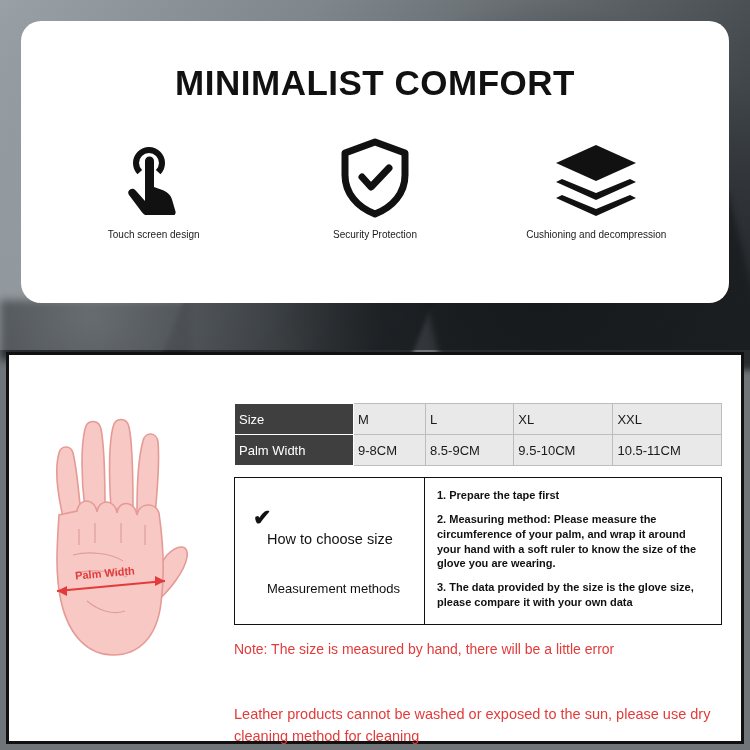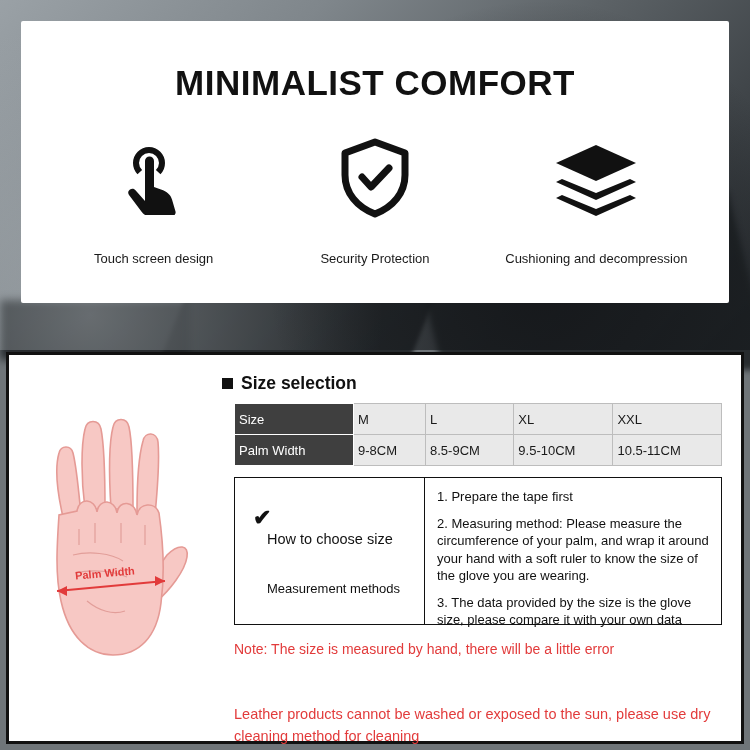--- a/index.html
+++ b/index.html
@@ -27,21 +27,21 @@
     background:#1b1f22;
     opacity:.85;
   }
   .shape1{left:180px;top:250px;width:250px;height:120px;transform:skewX(-22deg);filter:blur(2px);}
   .shape2{left:420px;top:190px;width:330px;height:180px;transform:skewX(14deg);filter:blur(3px);}
   .shape3{left:0px;top:300px;width:190px;height:60px;filter:blur(4px);opacity:.5;}
 
   
   .card{
     position:absolute;left:21px;top:21px;width:708px;height:282px;
-    background:#ffffff;border-radius:2px;
+    background:#ffffff;border-radius:20px;
   }
   .card-title{
     text-align:center;
     font-size:35px;
     font-weight:bold;
     letter-spacing:.5px;
     color:#111111;
     margin-top:42px;
   }
   .features{
@@ -55,22 +55,22 @@
     flex-direction:column;
     align-items:center;
   }
   .feature .ico{
     height:82px;
     display:flex;
     align-items:center;
     justify-content:center;
   }
   .feature .lbl{
-    margin-top:32px;
-    font-size:13px;
+    margin-top:10px;
+    font-size:10px;
     color:#1a1a1a;
     text-align:center;
     white-space:nowrap;
   }
 
   
   .panel{
     position:absolute;left:6px;top:352px;width:738px;height:392px;
     background:#ffffff;
     border:3px solid #111111;
@@ -129,23 +129,24 @@
   .check{
     font-size:22px;font-weight:bold;color:#111;line-height:1;margin-bottom:2px;margin-left:4px;
   }
   .howleft .l1{font-size:14.5px;color:#111;margin-bottom:34px;margin-left:18px;}
   .howleft .l2{font-size:13px;color:#111;margin-left:18px;}
   .howright{
     flex:1;padding:10px 10px 0 12px;box-sizing:border-box;
   }
   .howright p{
     margin:0 0 9px 0;
-    font-size:13px;
+    font-size:11px;
     color:#111;
     line-height:1.35;
+    font-weight:bold;
   }
 
   .note{
     position:absolute;left:225px;top:286px;width:490px;
     font-size:14px;color:#e23b3b;
   }
   .note .nb{font-weight:normal;margin-top:12px;}
   .warn{
     position:absolute;left:225px;top:318px;width:500px;
     font-size:14.5px;color:#e23b3b;line-height:1.55;margin-top:30px;
@@ -200,24 +201,20 @@
         </svg>
       </div>
       <div class="lbl">Cushioning and decompression</div>
     </div>
 
   </div>
 </div>
 
 <div class="panel">
 
-  <div class="sec-title">
-    <span class="sq"></span>
-    <span>Size selection</span>
-  </div>
 
   <div class="hand-wrap">
     <svg width="180" height="280" viewBox="0 0 180 280">
       <g fill="#f7c8c4" stroke="#e59a95" stroke-width="1.6">
 
         <path d="M36 112 C30 86 28 62 32 48 C34 40 44 40 46 48 C50 64 52 90 54 110 z"></path>
         <path d="M58 104 C54 74 54 40 58 24 C60 14 72 14 74 24 C78 44 78 80 78 104 z"></path>
         <path d="M84 104 C82 72 82 38 86 22 C88 12 100 12 102 22 C106 40 106 76 106 104 z"></path>
         <path d="M110 106 C110 78 112 50 116 36 C118 26 130 27 131 37 C133 58 130 88 128 110 z"></path>
 

